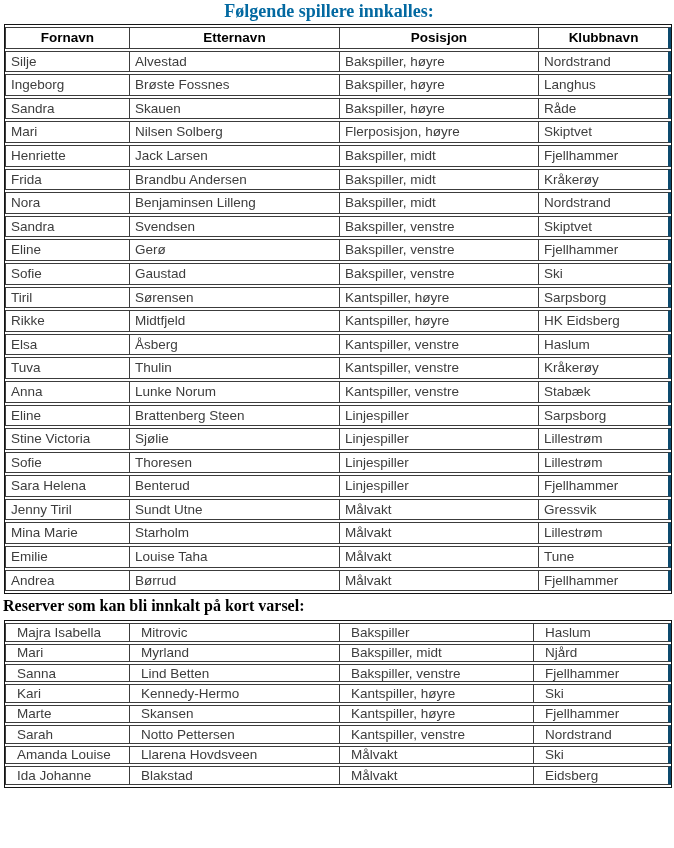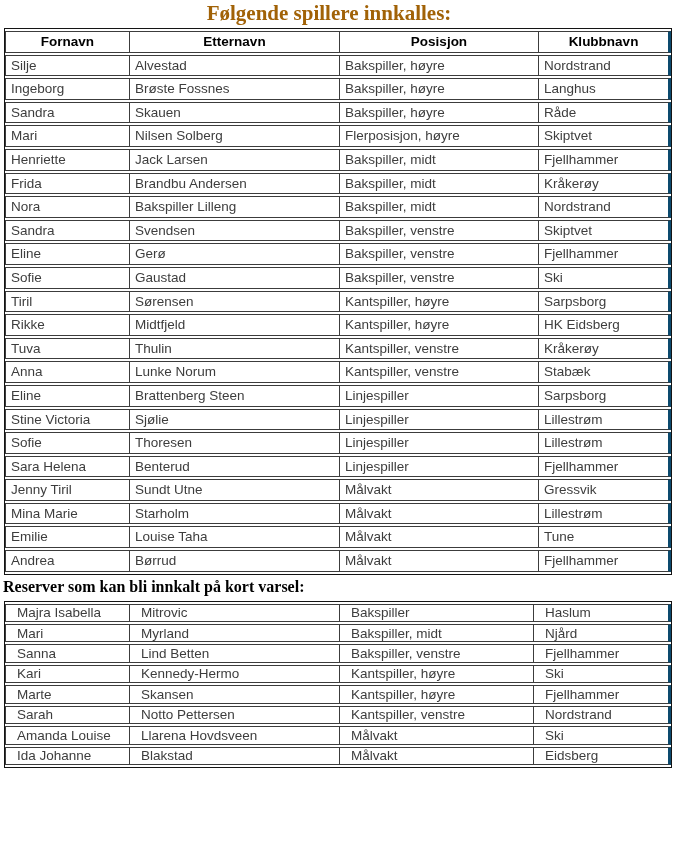--- a/index.html
+++ b/index.html
@@ -3,21 +3,21 @@
 <meta charset="utf-8">
 <style>
   html,body{margin:0;padding:0;}
   body{
     width:674px;height:848px;background:#ffffff;
     font-family:"Liberation Sans", sans-serif;
     overflow:hidden;
   }
   .doc-title{
     font-family:"Liberation Serif", serif;
-    font-weight:bold;font-size:21px;color:#a16207;
+    font-weight:bold;font-size:18px;color:#0369a1;
     text-align:center;margin:1px 16px 2px 0;
   }
   .section-heading{
     font-family:"Liberation Serif", serif;
     font-weight:bold;font-size:16px;color:#000;
     text-align:left;margin:3px 0 5px 3px;
   }
   table.players{
     table-layout:fixed;width:666px;margin-left:4px;
     border-collapse:separate;border-spacing:0 2px;
@@ -106,21 +106,21 @@
         <td>Fjellhammer</td>
       </tr>
       <tr>
         <td>Frida</td>
         <td>Brandbu Andersen</td>
         <td>Bakspiller, midt</td>
         <td>Kråkerøy</td>
       </tr>
       <tr>
         <td>Nora</td>
-        <td>Bakspiller Lilleng</td>
+        <td>Benjaminsen Lilleng</td>
         <td>Bakspiller, midt</td>
         <td>Nordstrand</td>
       </tr>
       <tr>
         <td>Sandra</td>
         <td>Svendsen</td>
         <td>Bakspiller, venstre</td>
         <td>Skiptvet</td>
       </tr>
       <tr>
@@ -139,20 +139,26 @@
         <td>Tiril</td>
         <td>Sørensen</td>
         <td>Kantspiller, høyre</td>
         <td>Sarpsborg</td>
       </tr>
       <tr>
         <td>Rikke</td>
         <td>Midtfjeld</td>
         <td>Kantspiller, høyre</td>
         <td>HK Eidsberg</td>
+      </tr>
+      <tr>
+        <td>Elsa</td>
+        <td>Åsberg</td>
+        <td>Kantspiller, venstre</td>
+        <td>Haslum</td>
       </tr>
       <tr>
         <td>Tuva</td>
         <td>Thulin</td>
         <td>Kantspiller, venstre</td>
         <td>Kråkerøy</td>
       </tr>
       <tr>
         <td>Anna</td>
         <td>Lunke Norum</td>

